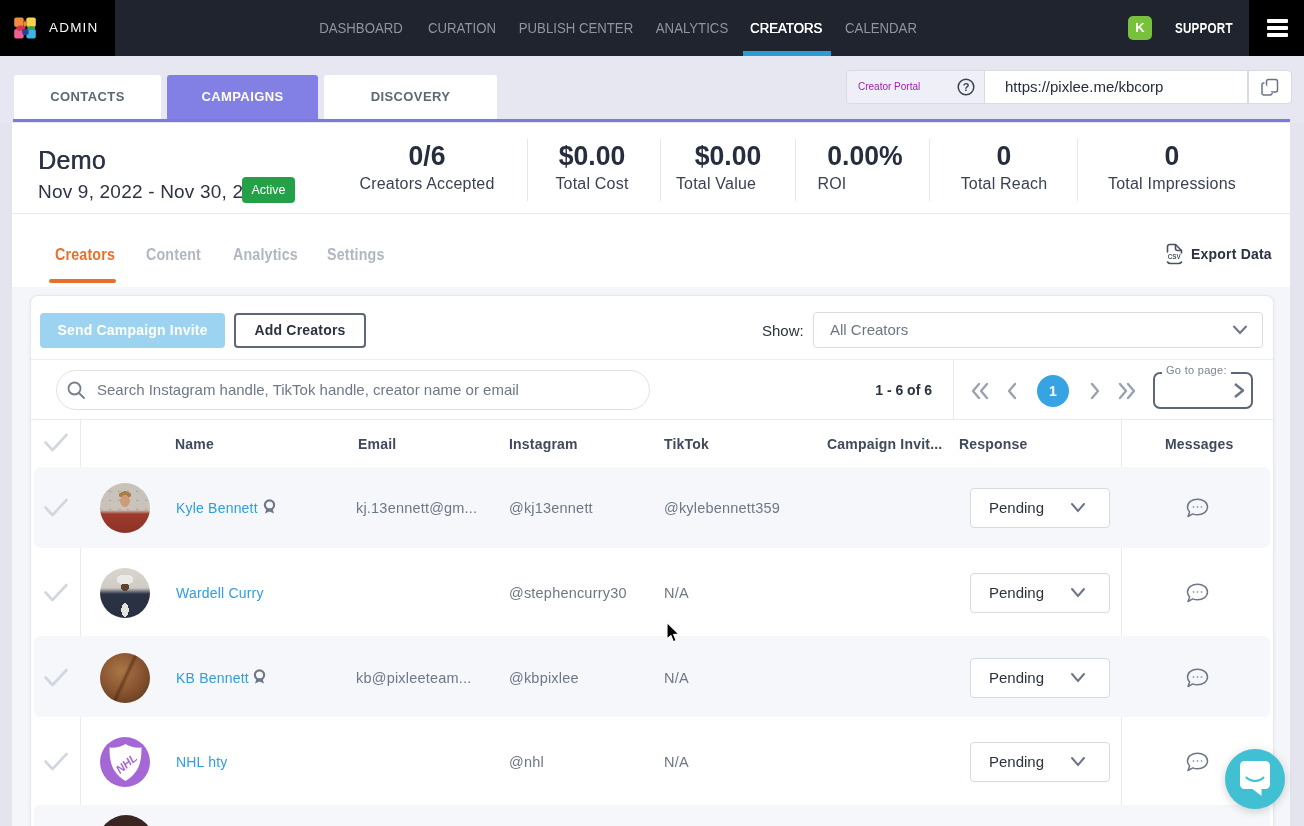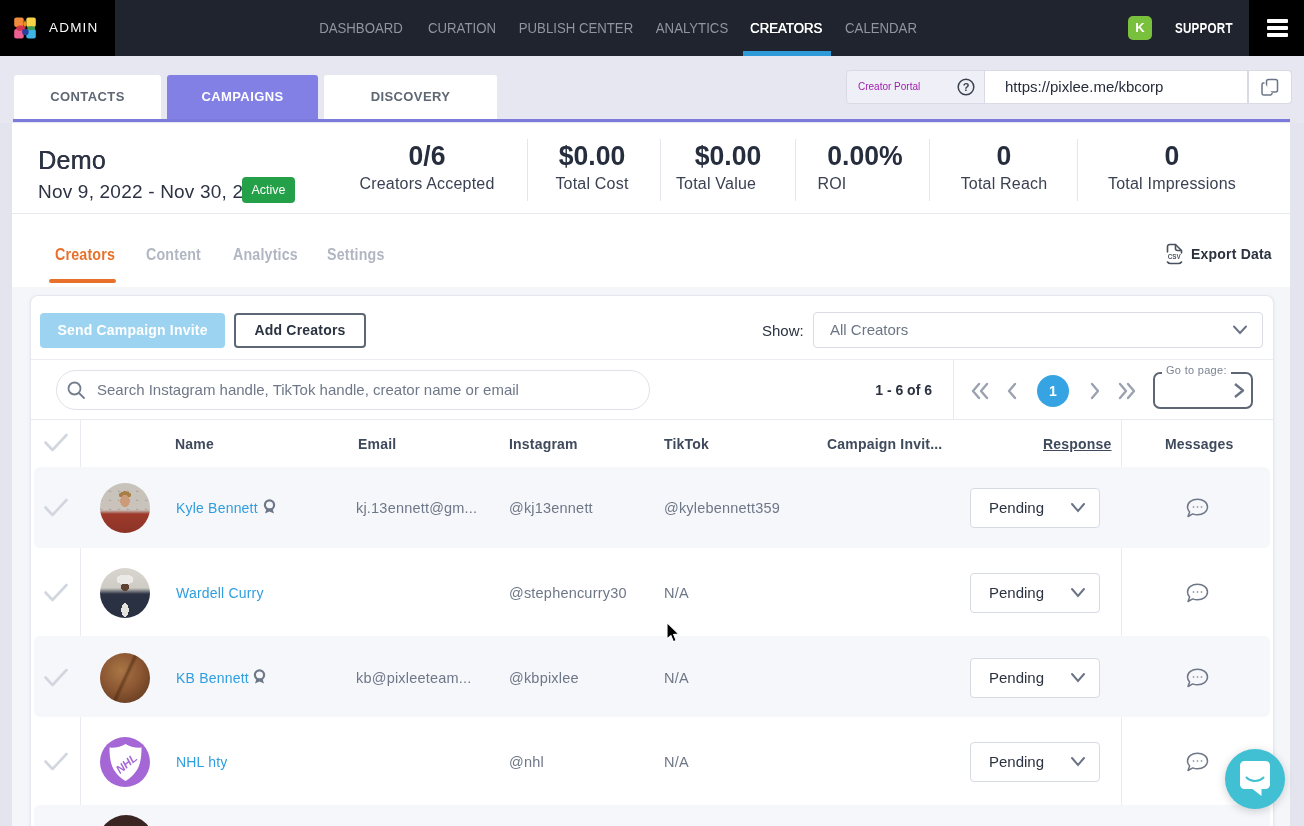--- a/index.html
+++ b/index.html
@@ -60,21 +60,21 @@
 #gotolab { left:1162px; top:364px; padding:0 4px; background:#fff; font-size:11px; color:#7a8392; letter-spacing:0.3px; }
 
 
 .th { top:429px; font-size:14px; font-weight:bold; color:#3f4a5c; letter-spacing:0.2px; }
 #vlineL { left:80px; top:420px; width:1px; height:406px; background:#e9ebf1; }
 #vlineR { left:1121px; top:420px; width:1px; height:406px; background:#e9ebf1; }
 .stripe { left:34px; width:1236px; height:81px; border-radius:6px; background:#f6f7fb; }
 .avatar { width:50px; height:50px; border-radius:50%; overflow:hidden; left:100px; }
 .name { font-size:14px; color:#2e9edf; letter-spacing:0.2px; }
 .cell { font-size:14.5px; color:#6e7787; letter-spacing:0.2px; }
-.pend { left:970px; width:130px; height:40px; background:#fff; border:1px solid #d6dae2; border-radius:4px; font-size:15px; color:#2b3240; line-height:38px; padding-left:18px; }
+.pend { left:970px; width:140px; height:40px; background:#fff; border:1px solid #d6dae2; border-radius:4px; font-size:15px; color:#2b3240; line-height:38px; padding-left:18px; }
 
 
 
 .av-a1 { background:
  radial-gradient(ellipse 8px 10px at 50% 36%, #cc9b79 60%, rgba(0,0,0,0) 61%),
  radial-gradient(ellipse 10px 6px at 50% 24%, #a87e46 60%, rgba(0,0,0,0) 61%),
  linear-gradient(25deg, rgba(90,80,70,0.25) 1px, rgba(0,0,0,0) 2px) 0 0/9px 9px,
  linear-gradient(180deg, #c7c2ba 0%, #c9c3bb 54%, #9e3a2c 62%, #8c3326 100%); }
 .av-a2 { background:
  radial-gradient(ellipse 14px 8px at 50% 23%, #eceae6 60%, rgba(0,0,0,0) 61%),
@@ -207,21 +207,21 @@
 <div class="abs" id="gotolab">Go to page:</div>
 <svg class="abs" style="left:1231px; top:382px;" width="16" height="17" viewBox="0 0 16 17">
  <path d="M4 2 L12 8.5 L4 15" fill="none" stroke="#6b7486" stroke-width="2.4" stroke-linejoin="round"></path>
 </svg>
 
 <div class="abs th" style="left:175px; top:436px;">Name</div>
 <div class="abs th" style="left:358px; top:436px;text-align:center;">Email</div>
 <div class="abs th" style="left:509px; top:436px;">Instagram</div>
 <div class="abs th" style="left:664px; top:436px;">TikTok</div>
 <div class="abs th" style="left:815px; top:436px;margin-left:12px;">Campaign Invit...</div>
-<div class="abs th" style="left:1043px; top:436px;text-decoration:underline;">Response</div>
+<div class="abs th" style="left:959px; top:436px;">Response</div>
 <div class="abs th" style="left:1165px; top:436px;">Messages</div>
 <svg class="abs" style="left:43px; top:432px;" width="26" height="22" viewBox="0 0 26 22">
     <path d="M2.5 10.5 L9.5 18 L23.5 3" fill="none" stroke="#d2d6df" stroke-width="2.6" stroke-linecap="round" stroke-linejoin="round"></path>
   </svg>
 <div class="abs" id="vlineL"></div>
 <div class="abs" id="vlineR"></div>
 <div class="abs stripe" style="top:467px;"></div>
 <svg class="abs" style="left:43px; top:497px;" width="26" height="22" viewBox="0 0 26 22">
     <path d="M2.5 10.5 L9.5 18 L23.5 3" fill="none" stroke="#d2d6df" stroke-width="2.6" stroke-linecap="round" stroke-linejoin="round"></path>
   </svg>

